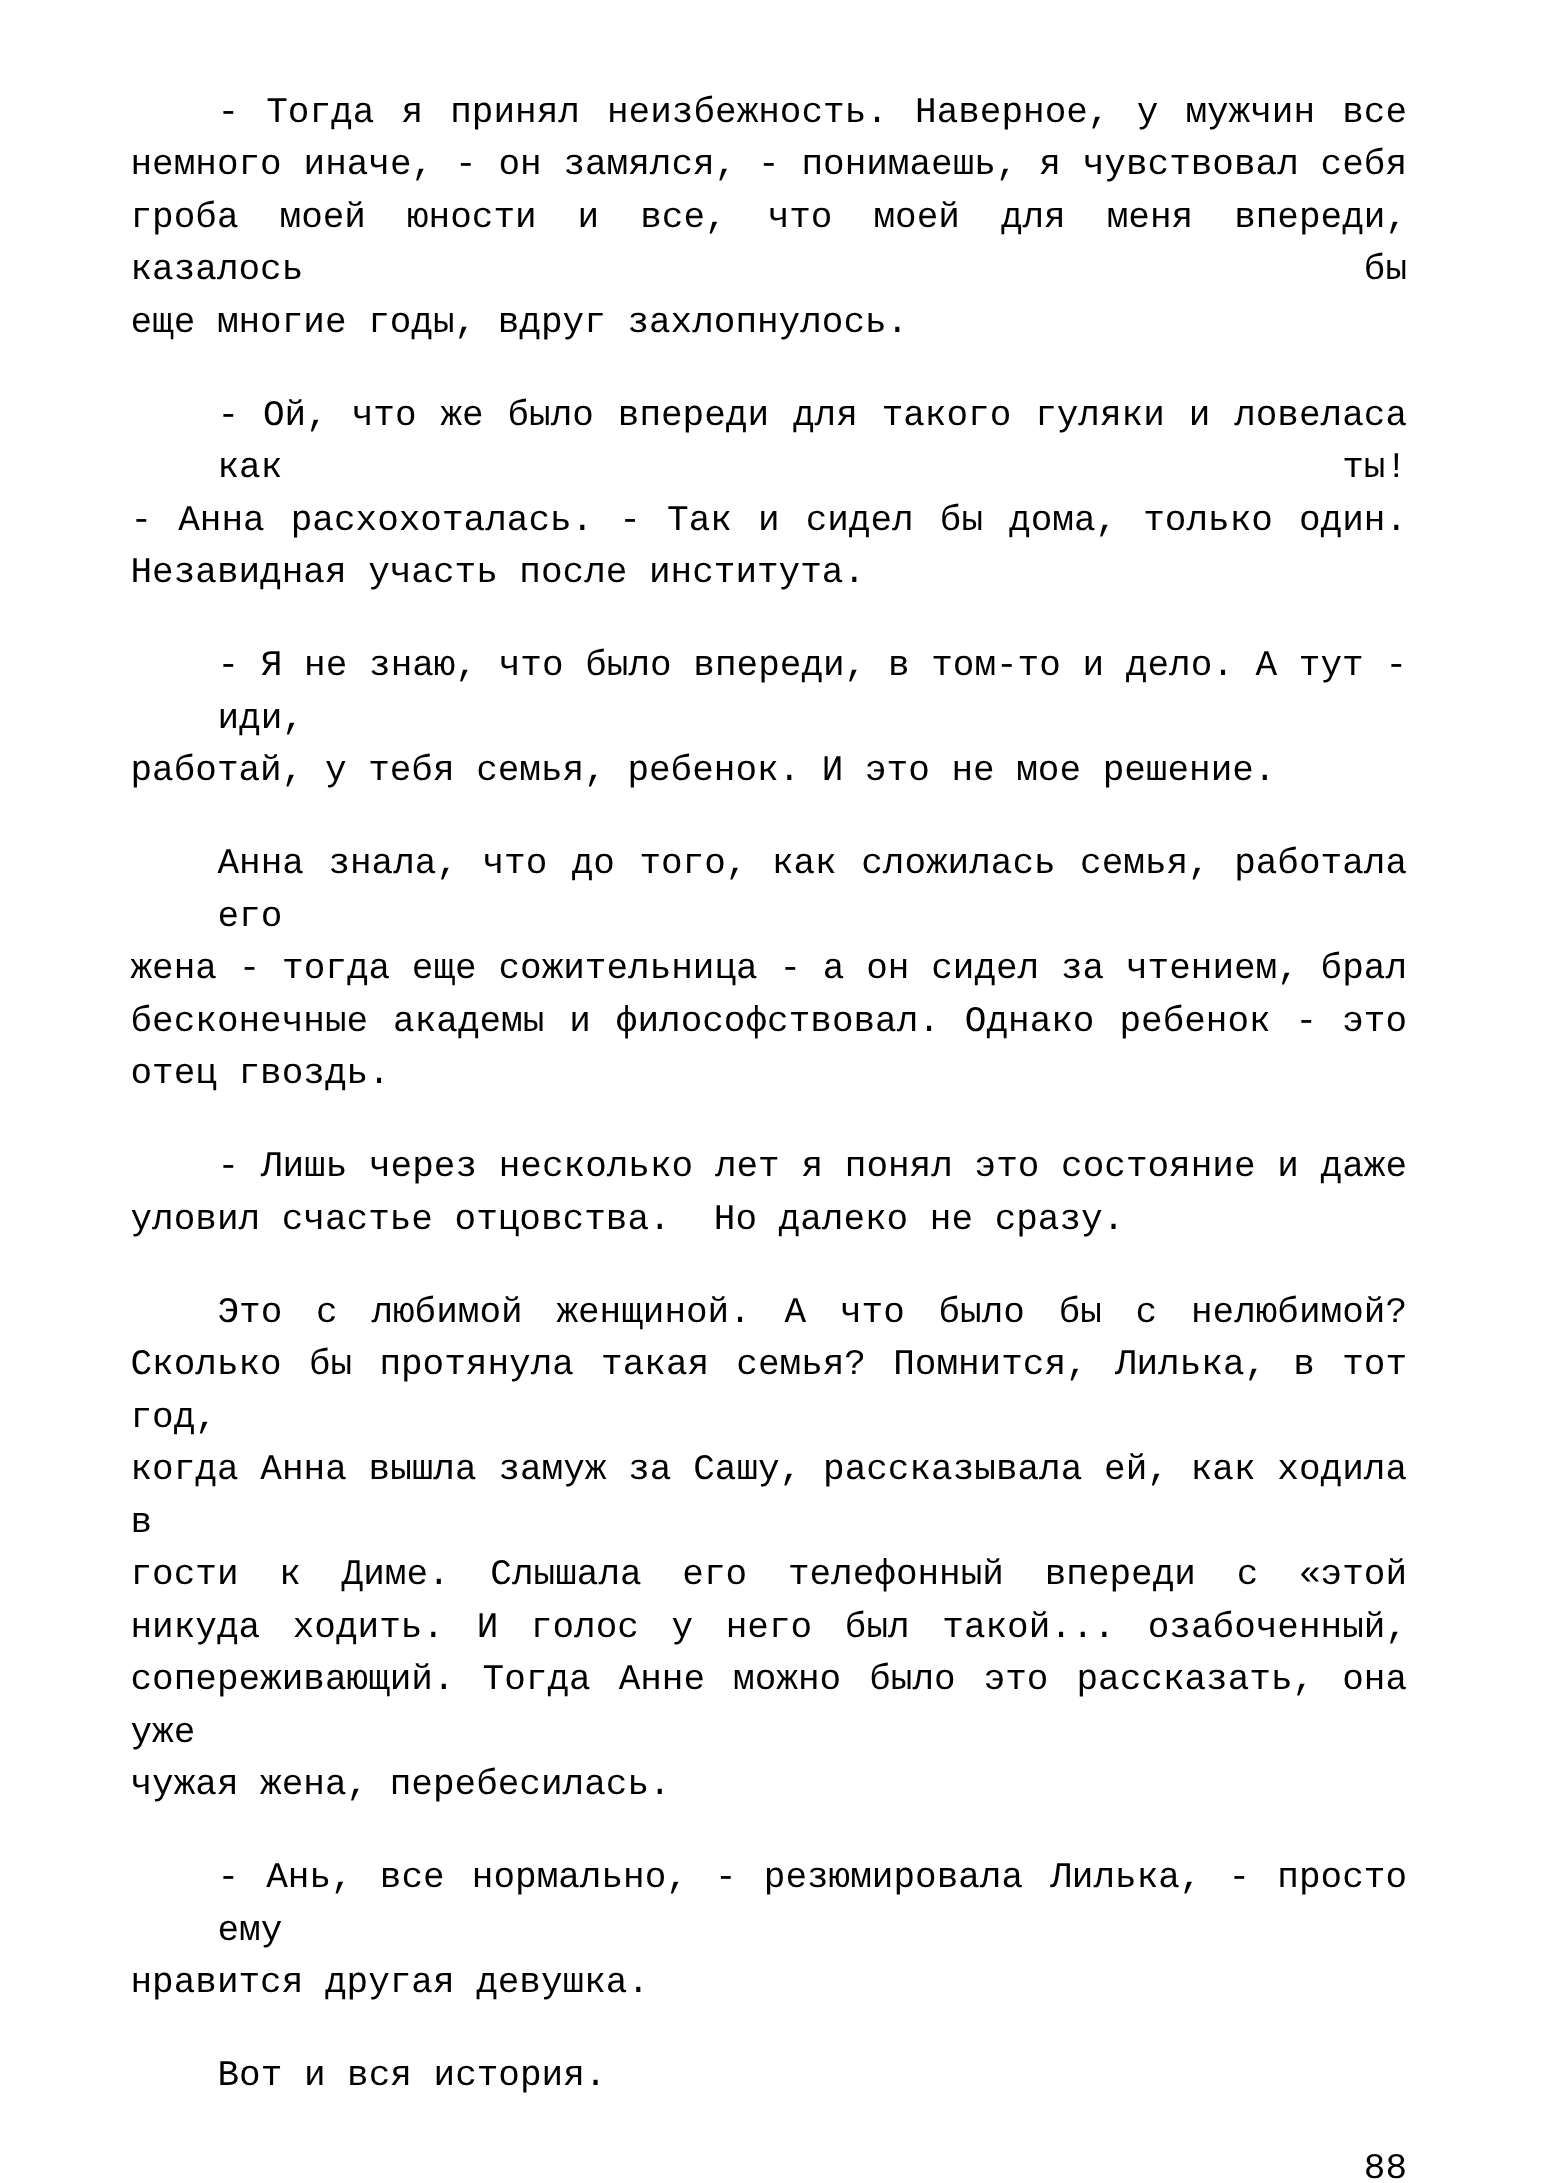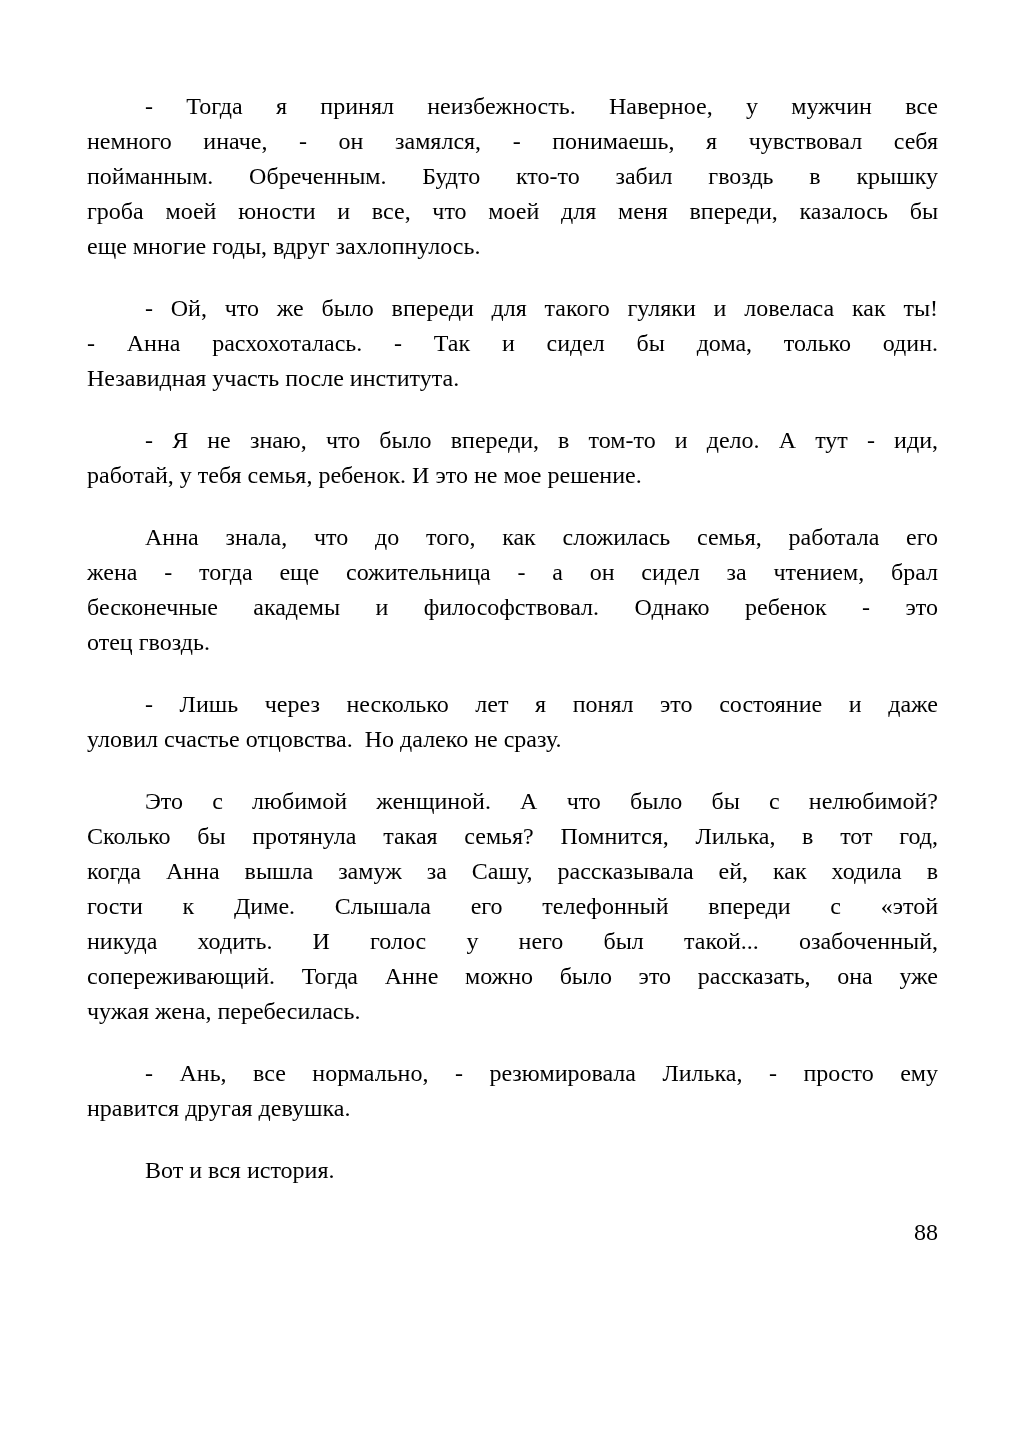--- a/index.html
+++ b/index.html
@@ -7,24 +7,24 @@
     padding: 0;
     background: #ffffff;
   }
   .page {
     position: relative;
     width: 1029px;
     height: 1455px;
     box-sizing: border-box;
     background: #ffffff;
     color: #000000;
-    font-family: Liberation Serif, serif;
+    font-family: Liberation Mono, monospace;
     font-size: 24px;
     line-height: 35px;
-    padding: 89px 91px 0 87px;
+    padding: 58px 91px 0 87px;
     overflow: hidden;
   }
   .paragraph {
     margin: 0 0 27px 0;
   }
   .line {
     text-align: justify;
     text-align-last: justify;
     white-space: pre-wrap;
   }
@@ -41,21 +41,20 @@
   }
 </style>
 </head>
 <body>
 
 <div class="page" style="background: rgb(255, 255, 255); color: rgb(0, 0, 0);">
   <div>
       <div class="paragraph">
         <div class="line first">- Тогда я принял неизбежность. Наверное, у мужчин все</div>
         <div class="line">немного иначе, - он замялся, - понимаешь, я чувствовал себя</div>
-        <div class="line">пойманным. Обреченным. Будто кто-то забил гвоздь в крышку</div>
         <div class="line">гроба моей юности и все, что моей для меня впереди, казалось бы</div>
         <div class="line last">еще многие годы, вдруг захлопнулось.</div>
       </div>
       <div class="paragraph">
         <div class="line first">- Ой, что же было впереди для такого гуляки и ловеласа как ты!</div>
         <div class="line">- Анна расхохоталась. - Так и сидел бы дома, только один.</div>
         <div class="line last">Незавидная участь после института.</div>
       </div>
       <div class="paragraph">
         <div class="line first">- Я не знаю, что было впереди, в том-то и дело. А тут - иди,</div>

